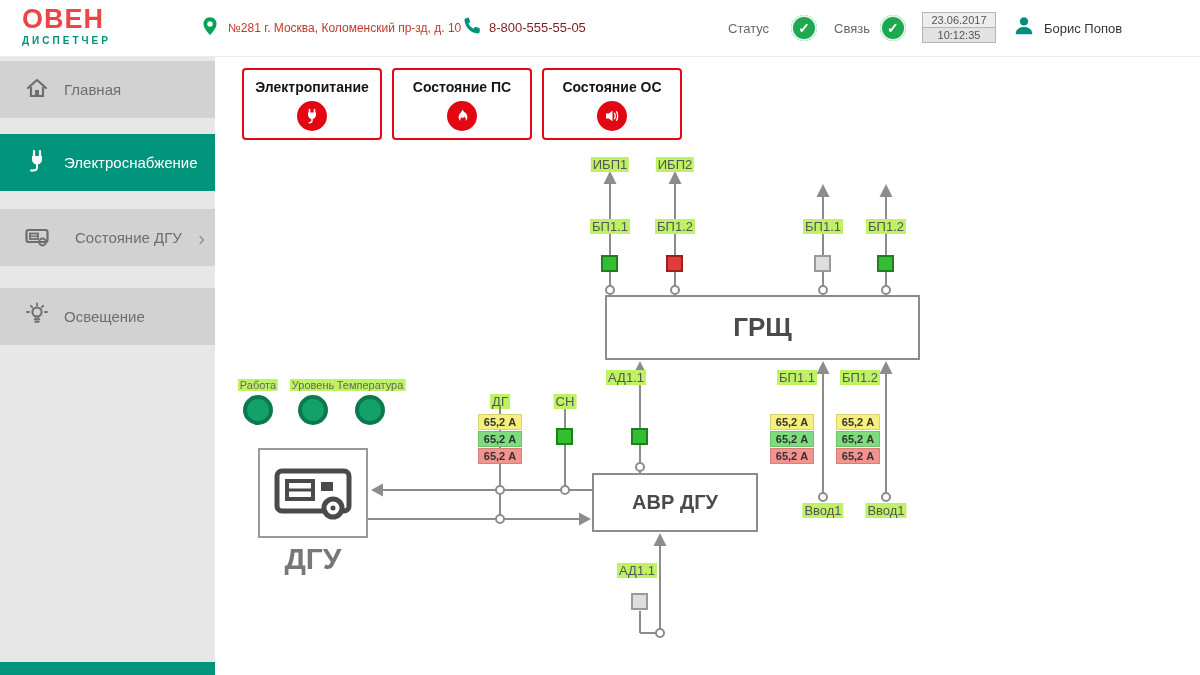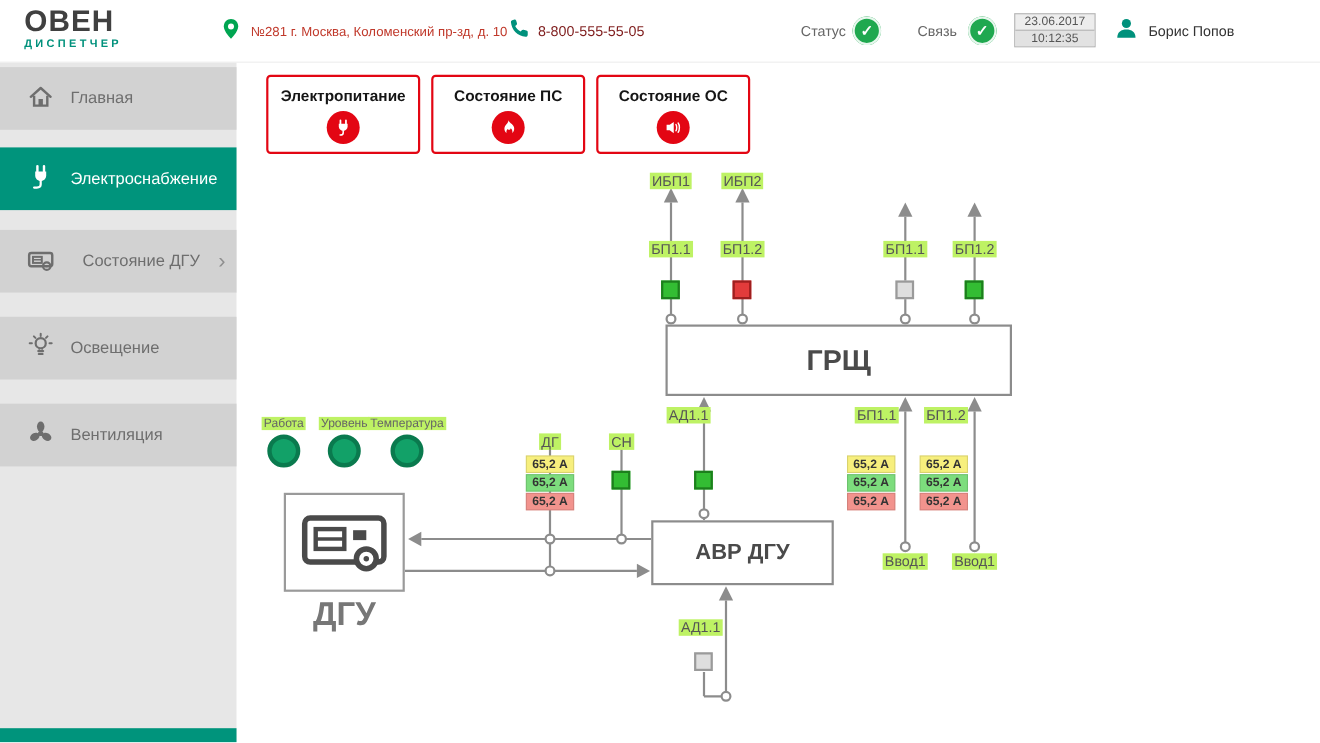--- a/index.html
+++ b/index.html
@@ -2,28 +2,28 @@
 <html><head>
 <meta charset="utf-8">
 <style>
   html,body{margin:0;padding:0;background:#fff;}
   .stage{position:relative;width:1200px;height:675px;background:#ffffff;
          font-family:"Liberation Sans",sans-serif;overflow:hidden;}
 
   
   .header{position:absolute;left:0;top:0;width:1200px;height:57px;background:#fff;border-bottom:1px solid #ededed;box-sizing:border-box;}
   .logo{position:absolute;left:22px;top:6px;line-height:1;}
-  .logo-title{font-size:27px;font-weight:800;color:#404040;letter-spacing:1px;}
+  .logo-title{font-size:27px;font-weight:800;color:#ef4444;letter-spacing:1px;}
   .logo-sub{font-size:10px;font-weight:bold;color:#00917C;letter-spacing:3px;margin-top:3px;}
   .hgroup{position:absolute;display:flex;align-items:center;gap:8px;}
   .addr-group{left:200px;top:15px;}
   .addr-text{font-size:12px;color:#c0392b;}
   .phone-group{left:462px;top:16px;}
   .phone-text{font-size:13px;color:#7f1d1d;}
-  .status-group{left:728px;top:15px;gap:6px;}
+  .status-group{left:728px;top:15px;gap:22px;}
   .link-group{left:834px;top:15px;gap:10px;}
   .hlabel{font-size:13px;color:#666;}
   .check{width:26px;height:26px;border-radius:50%;background:#1fa84f;color:#fff;display:flex;align-items:center;justify-content:center;
          font-size:14px;font-weight:bold;box-shadow:inset 0 0 0 2px #e8f7ee;}
   .datetime{position:absolute;left:922px;top:12px;width:74px;background:#ededed;border:1px solid #b5b5b5;box-sizing:border-box;}
   .dt-row{font-size:11px;color:#555;text-align:center;padding:1px 0;}
   .dt-row + .dt-row{border-top:1px solid #b5b5b5;background:#e2e2e2;}
   .user-group{left:1012px;top:14px;}
   .user-name{font-size:13px;color:#333;}
 
@@ -158,33 +158,20 @@
         <svg width="26" height="26" viewBox="0 0 26 26" stroke="currentColor" fill="none">
             <circle cx="13" cy="10" r="4.6" stroke-width="2"></circle>
             <path d="M10.8 17.2 H15.2 M11.3 19.8 H14.7" stroke-width="2" stroke-linecap="round"></path>
             <path d="M13 1.5 V3.5 M5 10 H3 M23 10 H21 M6.8 3.8 L8.2 5.2 M19.2 3.8 L17.8 5.2" stroke-width="1.8" stroke-linecap="round"></path>
             <path d="M11.7 14.4 V16 M14.3 14.4 V16" stroke-width="1.5"></path>
           </svg>
       </span>
       <span>Освещение</span>
     </div>
 
-    <div class="side-item" style="top:310px;">
-      <span class="side-icon">
-        <svg width="26" height="26" viewBox="0 0 26 26">
-            <g fill="currentColor">
-              <ellipse cx="13" cy="6.8" rx="3.4" ry="4.6"></ellipse>
-              <ellipse cx="13" cy="6.8" rx="3.4" ry="4.6" transform="rotate(120 13 13)"></ellipse>
-              <ellipse cx="13" cy="6.8" rx="3.4" ry="4.6" transform="rotate(240 13 13)"></ellipse>
-              <circle cx="13" cy="13" r="2.4"></circle>
-            </g>
-          </svg>
-      </span>
-      <span>Вентиляция</span>
-    </div>
 
     <div class="side-bottom"></div>
   </div>
 
   <div class="alarm-btn" style="left:242px;">
     <span class="alarm-title">Электропитание</span>
     <span class="alarm-circle">
       <svg width="16" height="16" viewBox="0 0 16 16">
           <path d="M5.5 1.5 V4.5 M10.5 1.5 V4.5" stroke="#fff" stroke-width="1.6" stroke-linecap="round" fill="none"></path>
           <path d="M4 4.5 H12 V7 C12 9.2 10.2 11 8 11 C5.8 11 4 9.2 4 7 Z" fill="#fff"></path>

